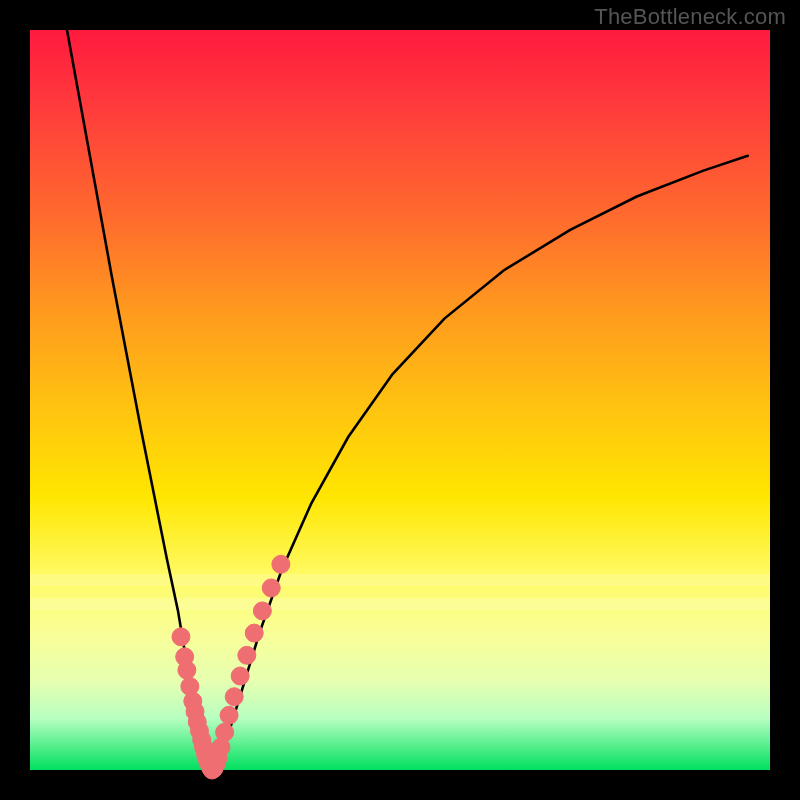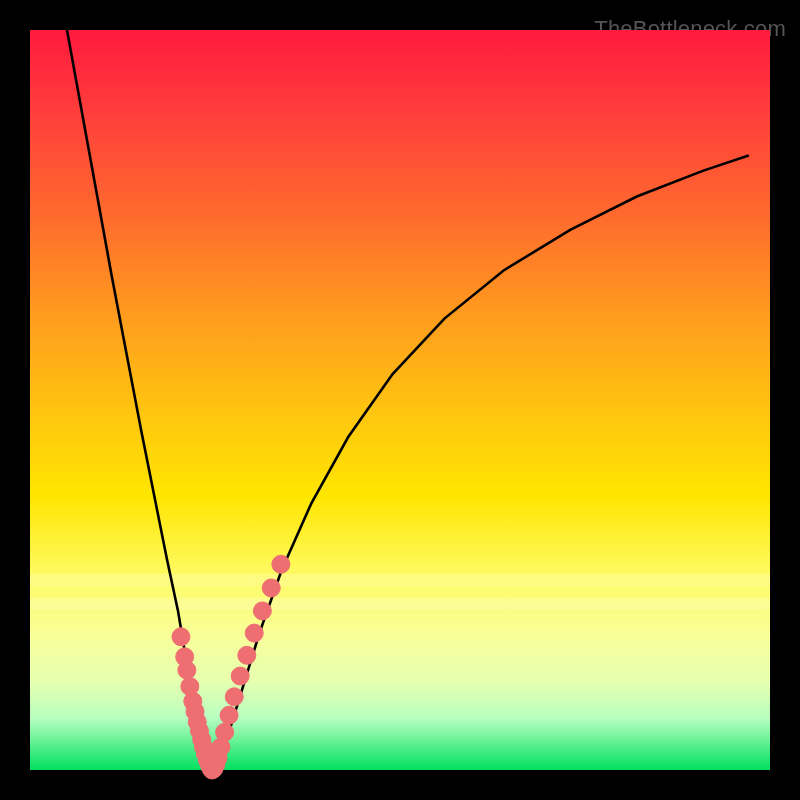--- a/index.html
+++ b/index.html
@@ -40,21 +40,21 @@
   }
   .haze {
     position: absolute;
     left: 0;
     width: 100%;
     pointer-events: none;
     background: rgba(255,255,255,0.18);
   }
   .watermark {
     position: absolute;
-    top: 16px;
+    top: 4px;
     right: 14px;
     color: #555;
     font-size: 22px;
     letter-spacing: 0.2px;
     font-weight: 400;
     user-select: none;
   }
   svg.curves {
     position: absolute;
     inset: 0;

